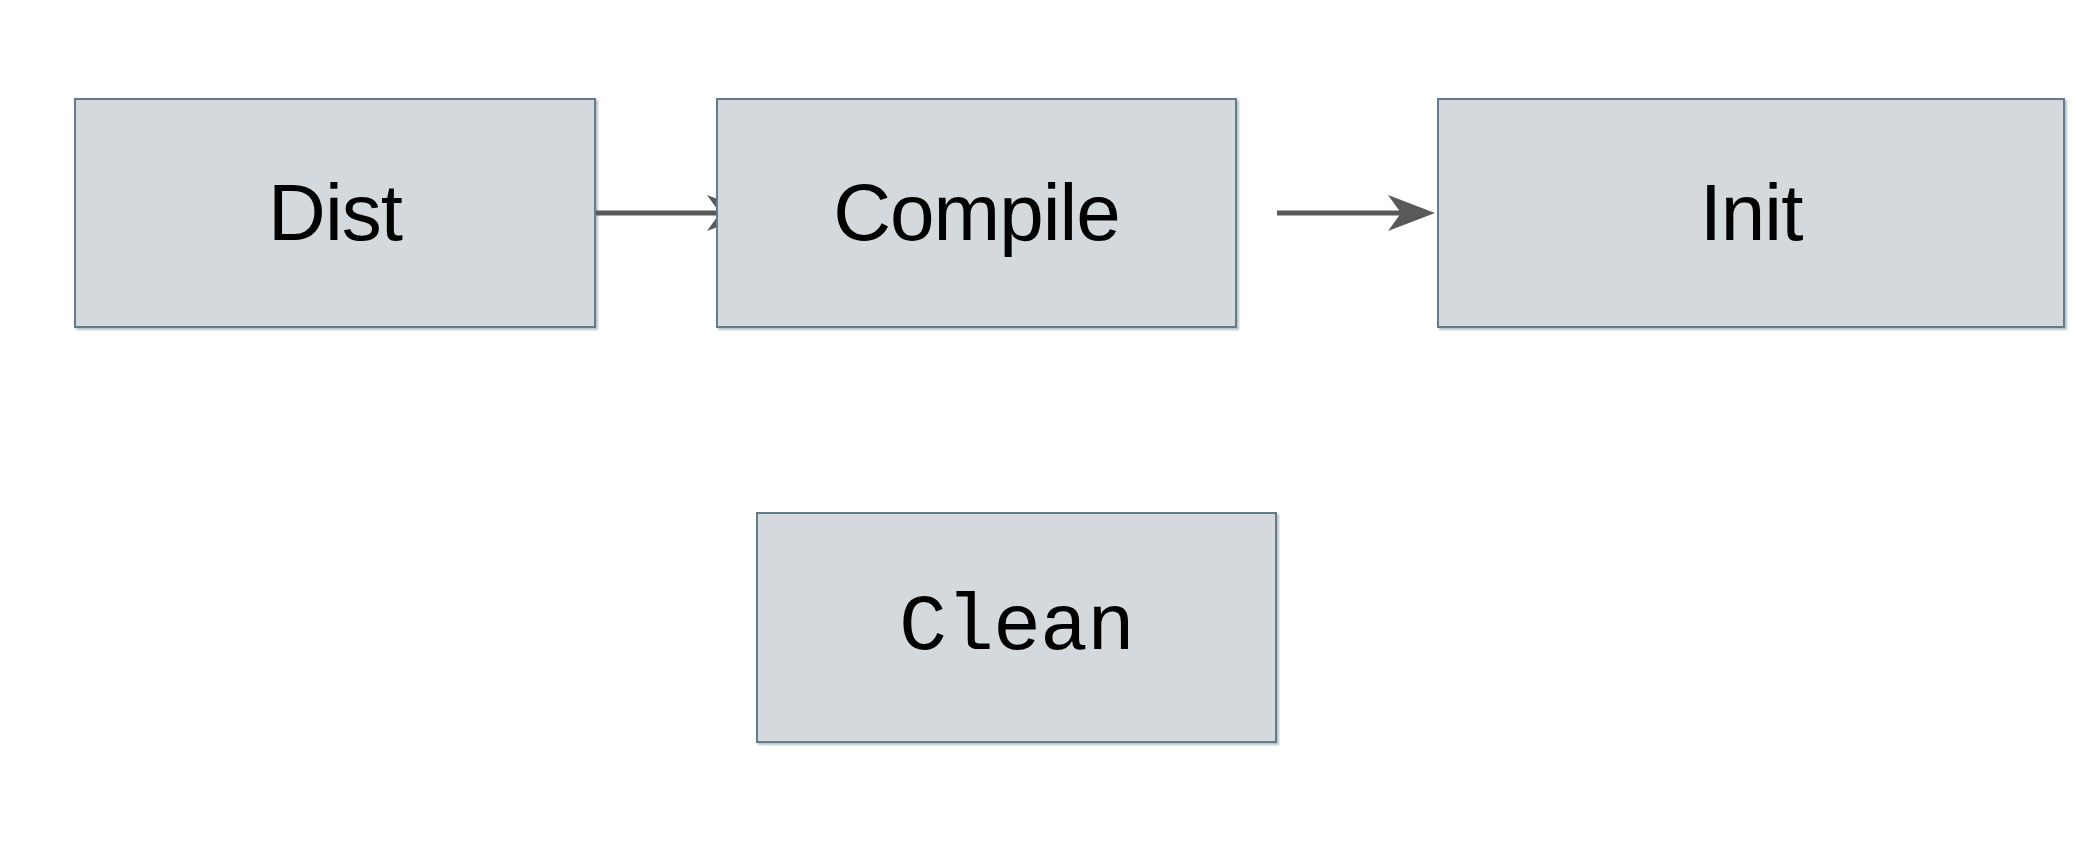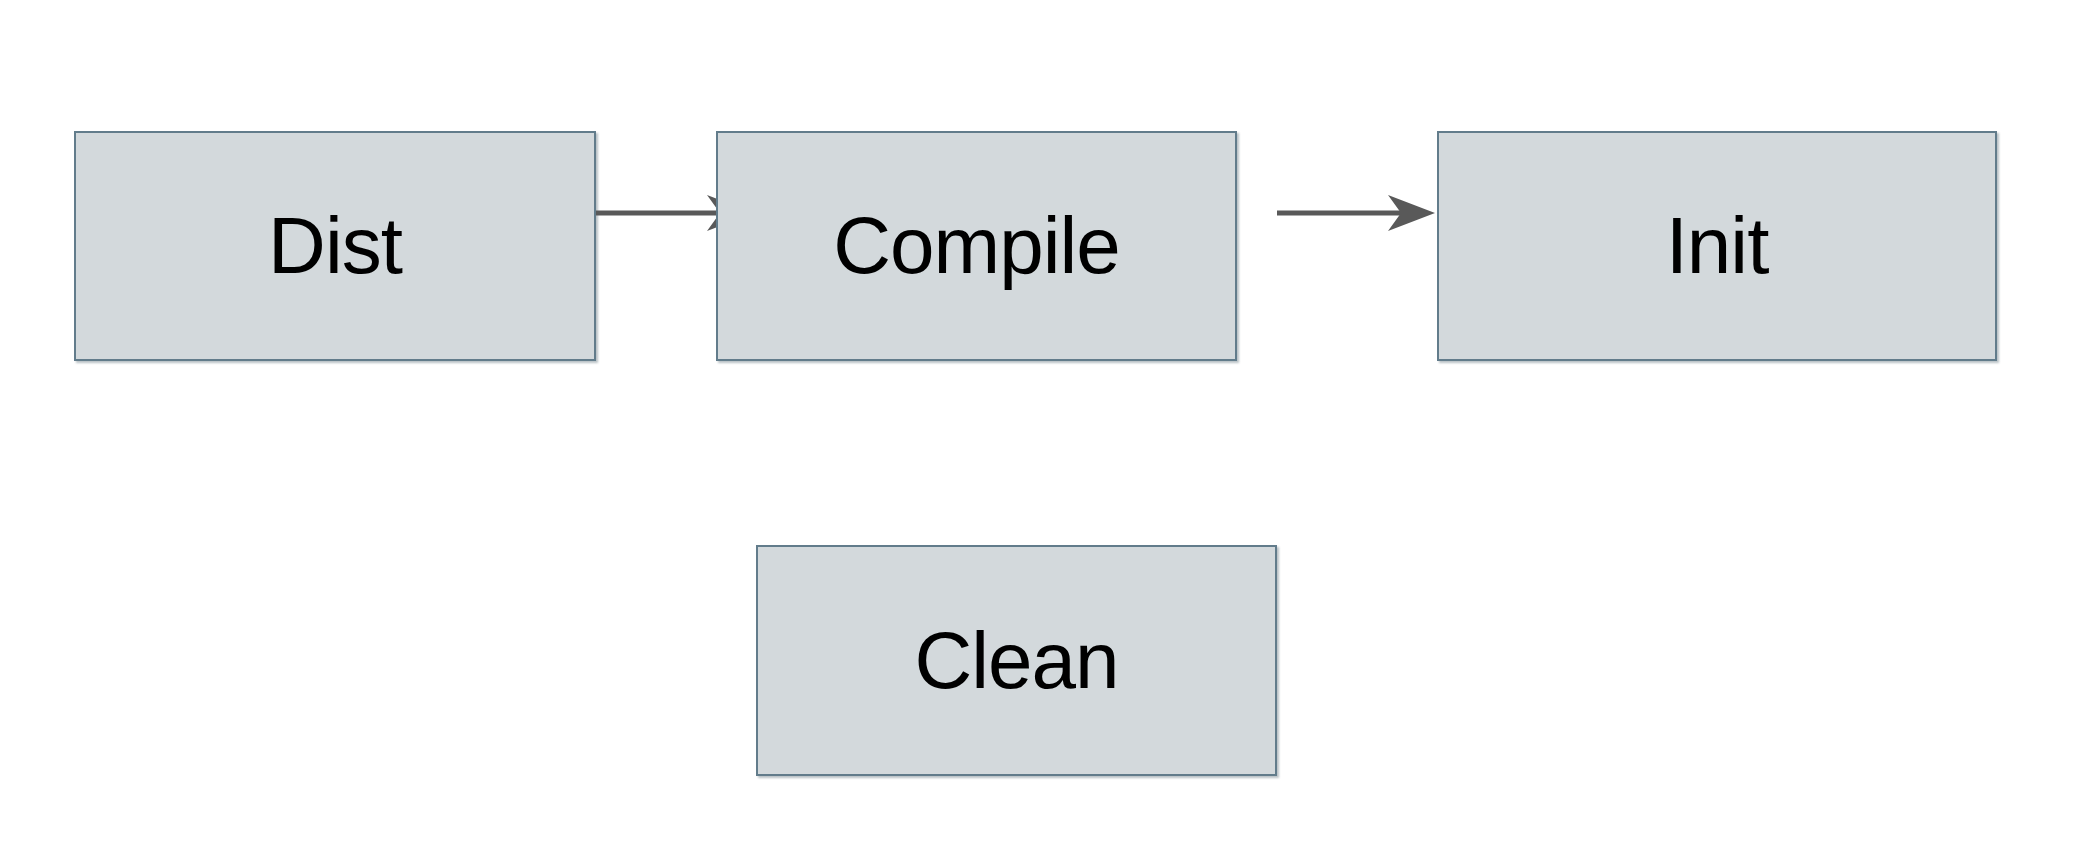--- a/index.html
+++ b/index.html
@@ -17,35 +17,34 @@
   }
   .node {
     position: absolute;
     box-sizing: border-box;
     background: var(--node-fill, #d3d9dc);
     border: 2px solid var(--node-border, #627c8b);
     box-shadow: 2px 2px 2px rgba(102, 119, 128, 0.45);
     display: flex;
     align-items: center;
     justify-content: center;
-    margin-top: 33px;
   }
   .node-label {
     color: var(--text-color, #000000);
     font-size: 80px;
     font-weight: 400;
     letter-spacing: -1px;
     line-height: 1;
     white-space: nowrap;
     user-select: none;
   }
   #node-dist    { left: 74px;   top: 98px;  width: 522px; height: 230px; }
   #node-compile { left: 716px;  top: 98px;  width: 521px; height: 230px; }
-  #node-init    { left: 1437px; top: 98px;  width: 560px; height: 230px; text-align: right; }
-  #node-clean   { left: 756px;  top: 512px; width: 521px; height: 231px; }
+  #node-init    { left: 1437px; top: 98px;  width: 628px; height: 230px; text-align: right; }
+  #node-clean   { left: 756px;  top: 512px; width: 521px; height: 231px; font-family: Liberation Mono, monospace; }
 
   .edge {
     position: absolute;
     width: 160px;
     height: 40px;
     top: 193px;
   }
   #edge-dist-compile { left: 596px; }
   #edge-compile-init { left: 1277px; }
 

